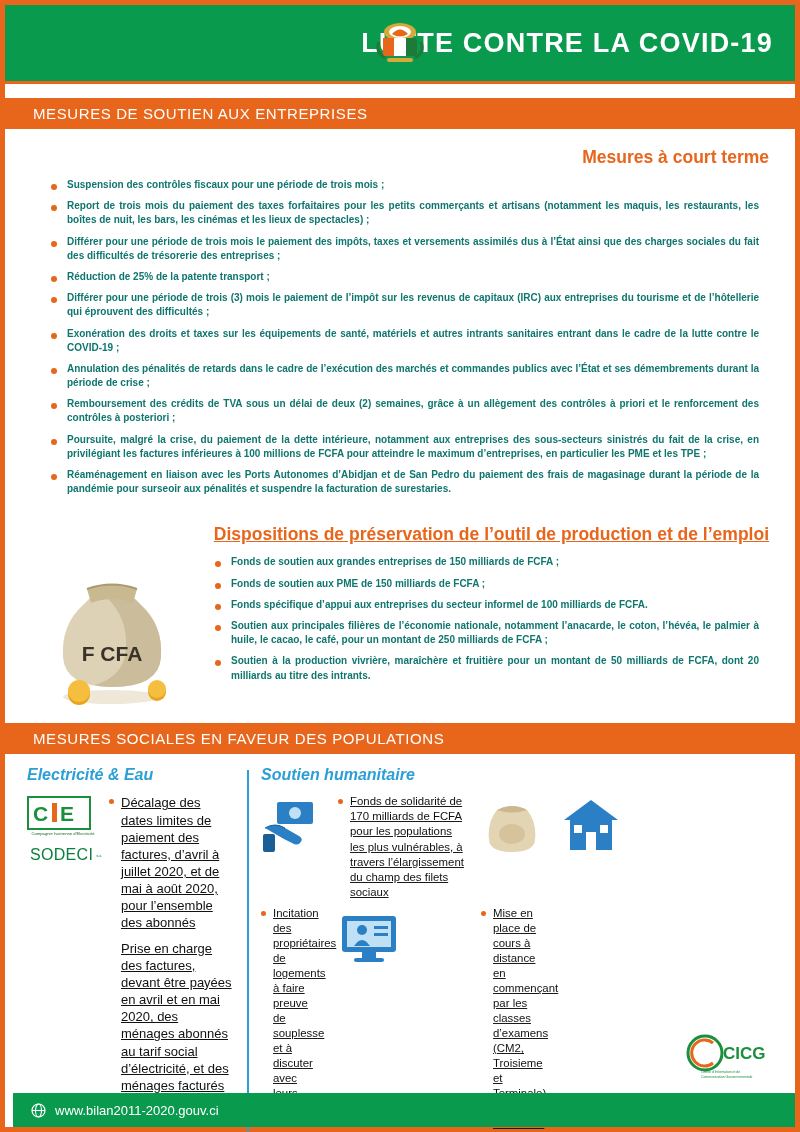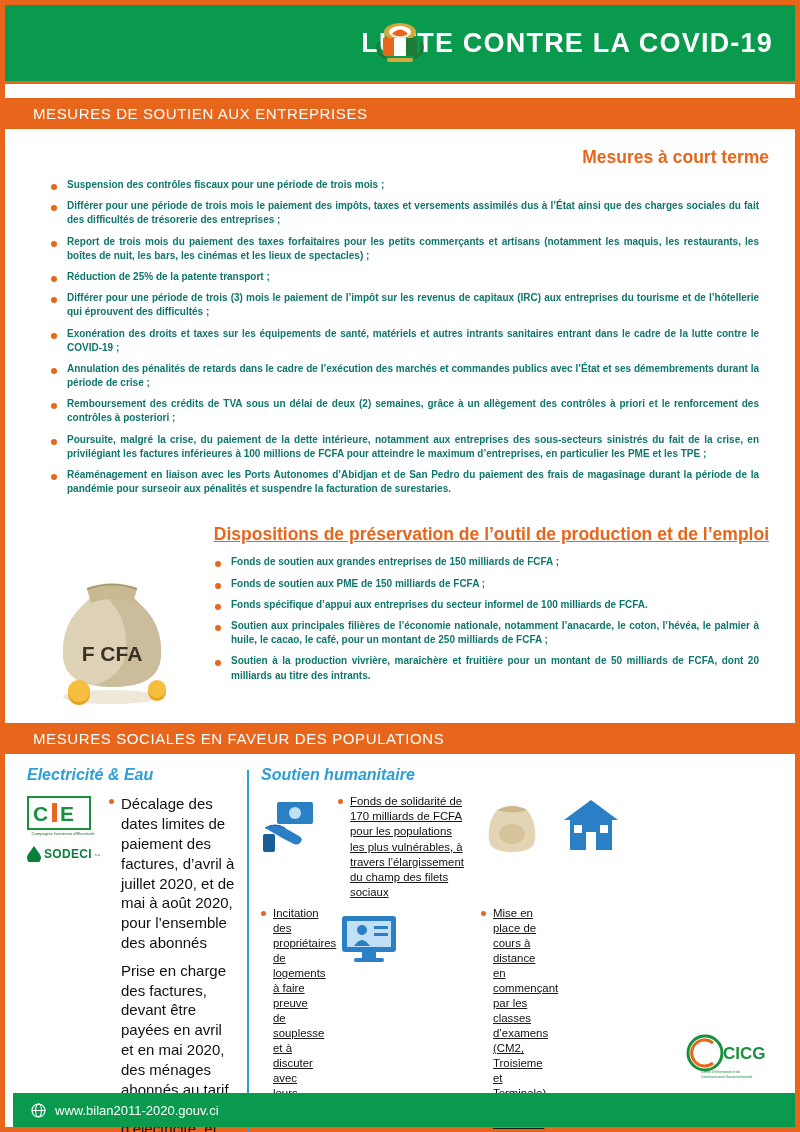--- a/index.html
+++ b/index.html
@@ -113,21 +113,21 @@
     font-style: italic;
     font-weight: bold;
     margin: 0 0 10px 0;
   }
   .elec-inner { display: flex; gap: 8px; }
   .logos { width: 74px; flex: 0 0 74px; padding-top: 2px; }
   .elec-text { flex: 1; }
   .elec-text ul { list-style: none; margin:0; padding:0; }
   .elec-text li {
     position: relative; padding-left: 12px; margin-bottom: 8px;
-    font-size: 15px; line-height: 1.32; color: #111;
+    font-size: 13px; line-height: 1.32; color: #111; text-decoration: underline;
   }
   .elec-text li::before {
     content:""; position:absolute; left:0; top:5px;
     width:5px; height:5px; border-radius:50%; background:#e8661c;
   }
   .elec-text li.nobullet { padding-left: 12px; }
   .elec-text li.nobullet::before { display: none; }
 
   .hum-grid {
     display: grid;
@@ -163,21 +163,21 @@
     width: 96px; height: 62px;
   }
   .logo-cie {
     border: 2px solid #1a8f3c;
     width: 64px; height: 34px;
     display:flex; align-items:center; justify-content:center;
     background:#fff;
   }
   .logo-cap { font-size: 4.2px; color:#1a6b2e; text-align:center; width:72px; margin-top:1px;}
   .logo-sodeci { margin-top: 10px; display:flex; align-items:center; gap:3px;}
-  .sodeci-text { font-size: 12px; font-weight: bold; color:#0a7f3d; letter-spacing:.3px;}
+  .sodeci-text { font-size: 16px; font-weight: normal; color:#0a7f3d; letter-spacing:.3px;}
   .sodeci-sa { font-size: 4px; color:#0a7f3d; }
 </style>
 </head>
 <body>
 
 <div class="page">
 
   <div class="header">
     <div class="emblem">
       <svg width="62" height="62" viewBox="0 0 62 62">
@@ -197,22 +197,22 @@
   <div class="header-rule"></div>
 
   <div class="banner">MESURES DE SOUTIEN AUX ENTREPRISES</div>
 
   <div class="content">
 
     <h2 class="sub">Mesures à court terme</h2>
 
     <ul class="bullets">
       <li>Suspension des contrôles fiscaux pour une période de trois mois ;</li>
+      <li>Report de trois mois du paiement des taxes forfaitaires pour les petits commerçants et artisans (notamment les maquis, les restaurants, les boîtes de nuit, les bars, les cinémas et les lieux de spectacles) ;</li>
       <li>Différer pour une période de trois mois le paiement des impôts, taxes et versements assimilés dus à l’État ainsi que des charges sociales du fait des difficultés de trésorerie des entreprises ;</li>
-      <li>Report de trois mois du paiement des taxes forfaitaires pour les petits commerçants et artisans (notamment les maquis, les restaurants, les boîtes de nuit, les bars, les cinémas et les lieux de spectacles) ;</li>
       <li>Réduction de 25%  de la patente transport ;</li>
       <li>Différer pour une période de trois (3) mois le paiement de l’impôt sur les revenus de capitaux (IRC) aux entreprises du tourisme et de l’hôtellerie qui éprouvent des difficultés ;</li>
       <li>Exonération des droits et taxes  sur les équipements de santé, matériels et autres intrants sanitaires entrant dans le cadre de la lutte contre le COVID-19 ;</li>
       <li>Annulation des pénalités de retards dans le cadre de l’exécution des marchés et commandes publics avec l’État et ses démembrements durant la période de crise ;</li>
       <li>Remboursement des crédits de TVA sous un délai de deux (2) semaines, grâce à un allègement des contrôles à priori et le renforcement des contrôles à posteriori ;</li>
       <li>Poursuite, malgré la crise, du paiement de la dette intérieure, notamment aux entreprises des sous-secteurs sinistrés du fait de la crise, en privilégiant les factures inférieures à 100 millions de FCFA pour atteindre le maximum d’entreprises, en particulier les PME et les TPE ;</li>
       <li>Réaménagement en liaison avec les Ports Autonomes d’Abidjan et de San Pedro du paiement des frais de magasinage durant la période de la pandémie pour surseoir aux pénalités et suspendre la facturation de surestaries.</li>
     </ul>
 
     <h2 class="sub second">Dispositions de préservation de l’outil de production et de l’emploi</h2>

